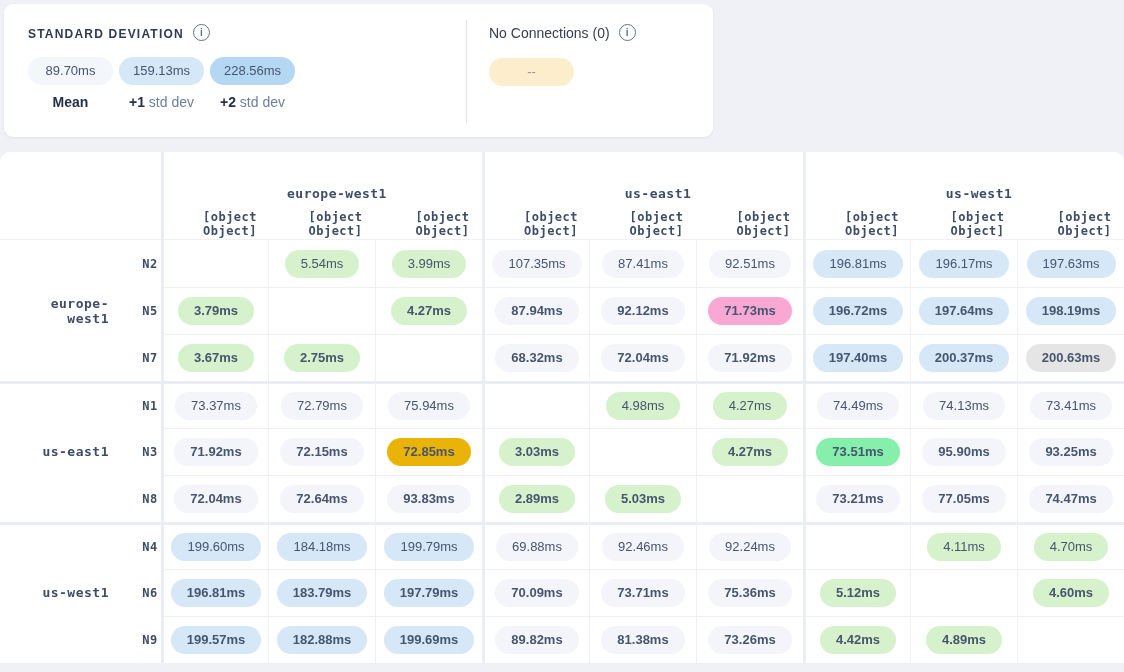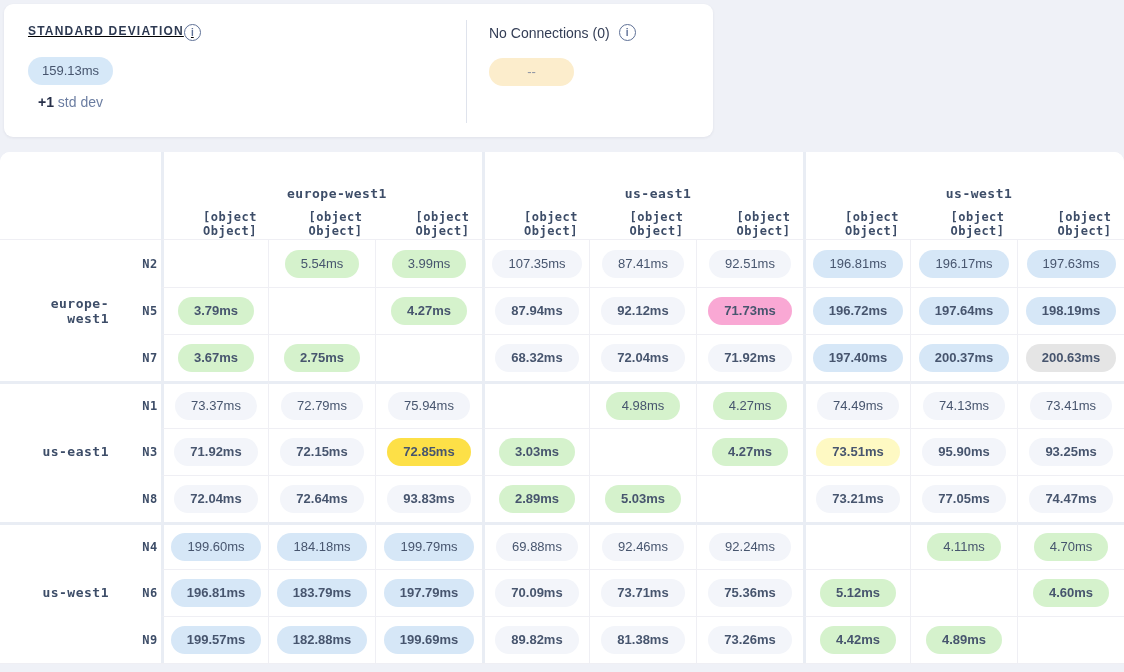--- a/index.html
+++ b/index.html
@@ -22,21 +22,21 @@
     -webkit-font-smoothing:antialiased;
   }
   
   .top-card{
     margin:4px 0 0 4px;width:709px;height:133px;
     background:var(--card-bg);border-radius:9px;
     box-shadow:0 1px 3px rgba(25,35,60,.07);
     display:flex;align-items:stretch;
   }
   .legend-sec{padding:20px 0 0 24px;width:462px;}
-  .panel-title-row{display:flex;align-items:flex-start;text-decoration:underline;}
+  .panel-title-row{display:flex;align-items:flex-end;gap:9px;}
   .panel-title{
     margin:0;font-size:12px;font-weight:700;letter-spacing:1.2px;
     color:var(--ink);
   }
   .info-badge{
     width:17px;height:17px;border:1.5px solid var(--icon);border-radius:50%;
     color:var(--icon);font-size:10px;font-weight:700;font-style:normal;
     display:inline-flex;align-items:center;justify-content:center;
     line-height:1;cursor:pointer;flex:0 0 auto;
   }
@@ -98,26 +98,34 @@
   <section class="top-card">
     <div class="legend-sec">
       <div class="panel-title-row">
         <h2 class="panel-title">STANDARD DEVIATION</h2>
         <i class="info-badge">i</i>
       </div>
       <div class="legend-row">
 
 
 
+          <div class="stop">
+            <span class="pill legend-pill" style="background-color: rgb(243, 246, 251);">89.70ms</span>
+            <div class="stop-label"><b>Mean</b> <span></span></div>
+          </div>
 
           <div class="stop">
             <span class="pill legend-pill" style="background-color: rgb(214, 232, 248);">159.13ms</span>
             <div class="stop-label"><b>+1</b> <span>std dev</span></div>
           </div>
 
+          <div class="stop">
+            <span class="pill legend-pill" style="background-color: rgb(180, 216, 244);">228.56ms</span>
+            <div class="stop-label"><b>+2</b> <span>std dev</span></div>
+          </div>
 
       </div>
     </div>
     <div class="vdivider"></div>
     <div class="noconn-sec">
       <div class="noconn-row">
         <span class="noconn-title">No Connections (0)</span>
         <i class="info-badge">i</i>
       </div>
       <span class="noconn-pill" style="background-color: rgb(252, 237, 204);">--</span>
@@ -345,37 +353,37 @@
 
                 <td class="cell">
                   <span class="pill" data-tone="mid" style="background-color: rgb(243, 245, 250);">71.92ms</span>
                 </td>
 
                 <td class="cell">
                   <span class="pill" data-tone="mid" style="background-color: rgb(243, 245, 250);">72.15ms</span>
                 </td>
 
                 <td class="cell">
-                  <span class="pill" data-tone="mid" style="background-color: #fde047;">72.85ms</span>
+                  <span class="pill" data-tone="mid" style="background-color: #eab308;">72.85ms</span>
                 </td>
 
                 <td class="cell">
                   <span class="pill" data-tone="low" style="background-color: rgb(213, 242, 204);">3.03ms</span>
                 </td>
 
                 <td class="cell">
                   
                 </td>
 
                 <td class="cell">
                   <span class="pill" data-tone="low" style="background-color: rgb(213, 242, 204);">4.27ms</span>
                 </td>
 
                 <td class="cell">
-                  <span class="pill" data-tone="mid" style="background-color: #fef9c3;">73.51ms</span>
+                  <span class="pill" data-tone="mid" style="background-color: #86efac;">73.51ms</span>
                 </td>
 
                 <td class="cell">
                   <span class="pill" data-tone="mid" style="background-color: rgb(243, 245, 250);">95.90ms</span>
                 </td>
 
                 <td class="cell">
                   <span class="pill" data-tone="mid" style="background-color: rgb(243, 245, 250);">93.25ms</span>
                 </td>
 

